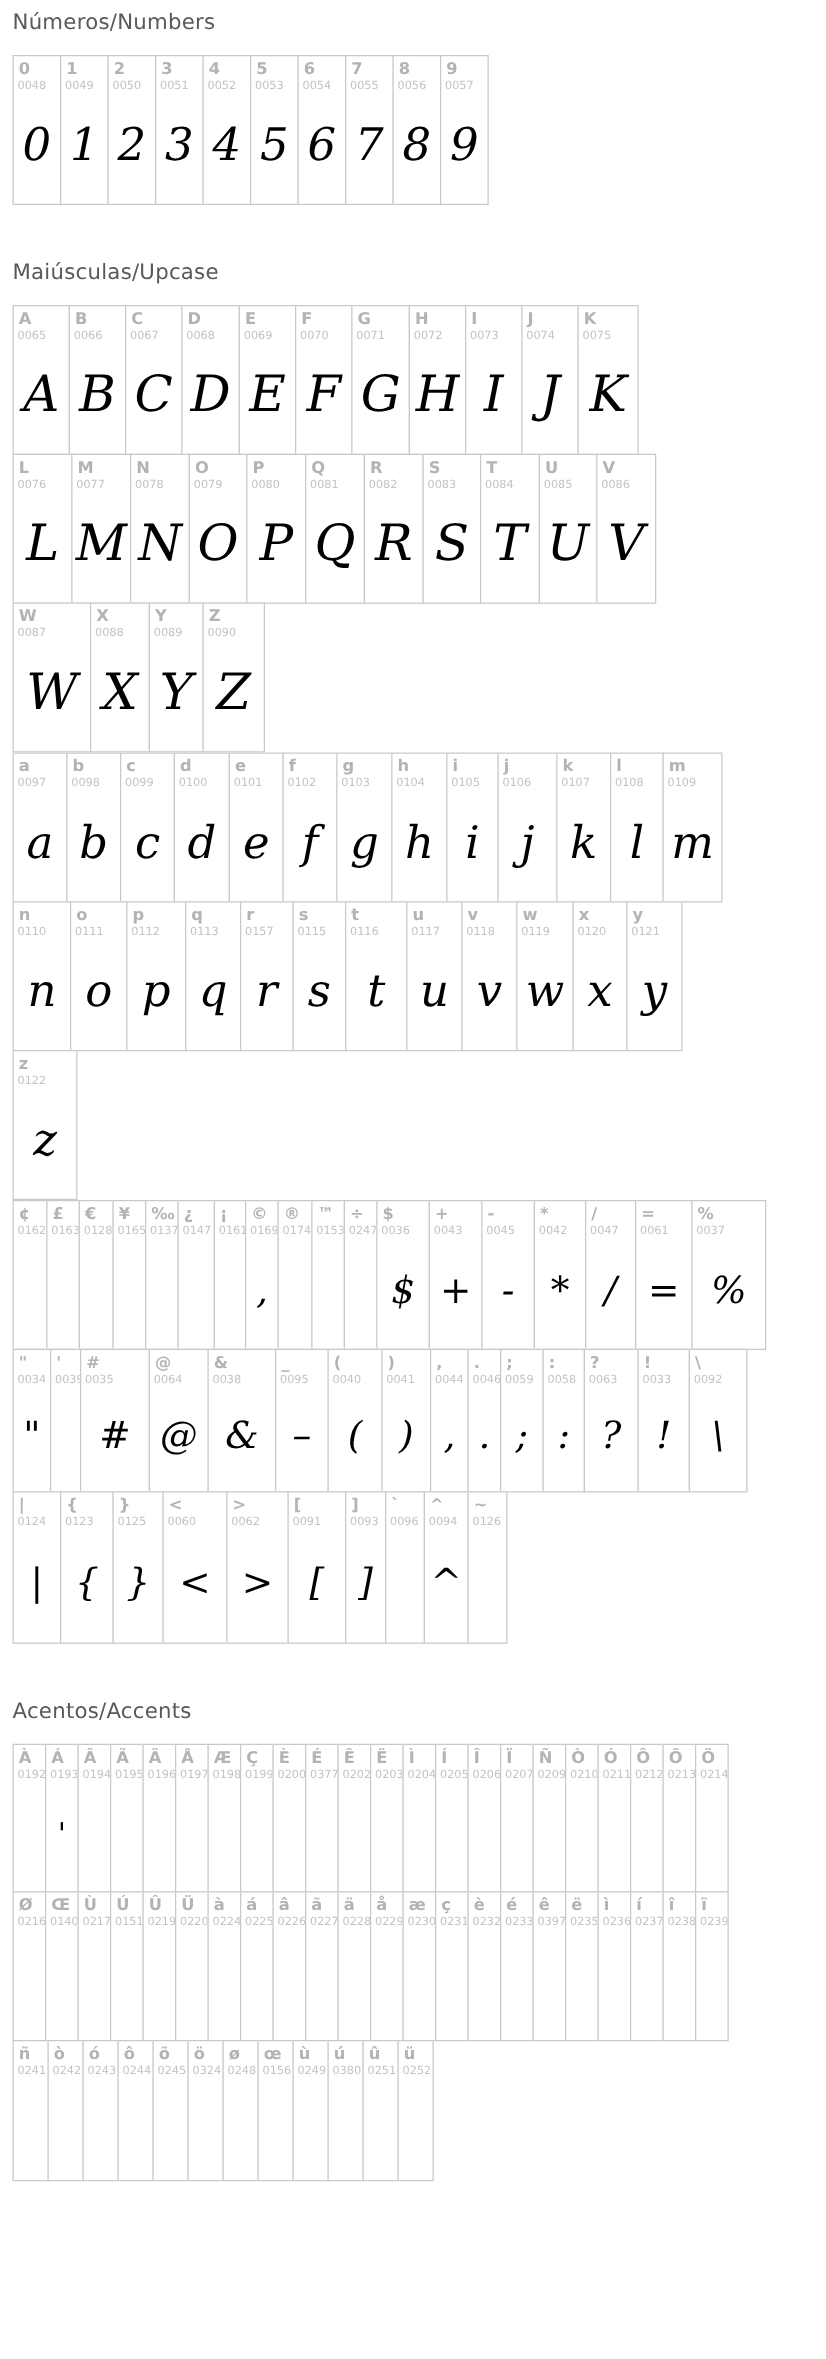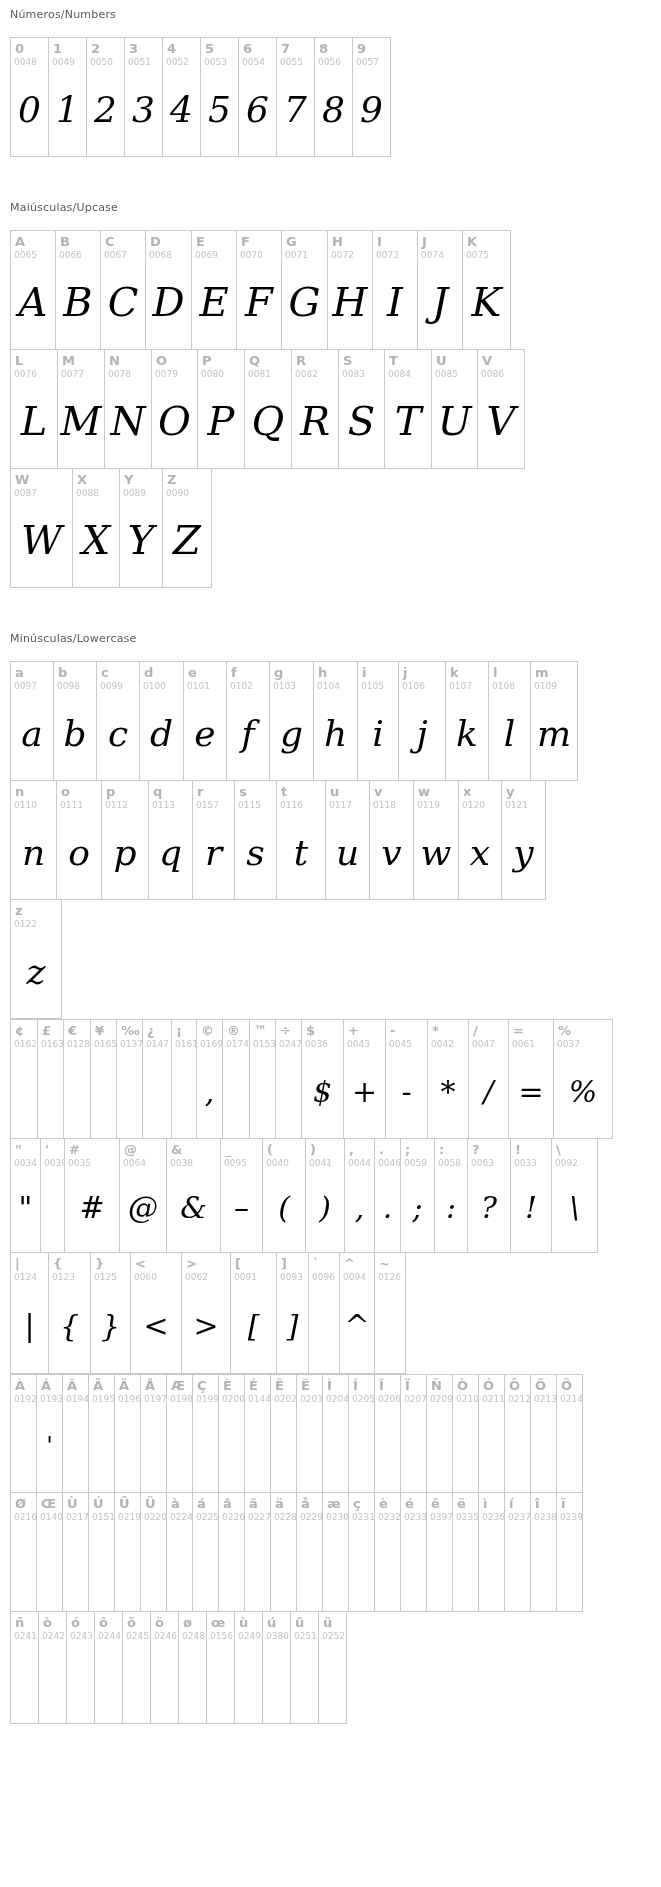--- a/index.html
+++ b/index.html
@@ -1,18 +1,18 @@
 <!DOCTYPE html>
 <html><head>
 <meta charset="utf-8">
 <style>
   html,body{margin:0;padding:0;background:#fff}
   body{width:661px;height:1887px;overflow:hidden;font-family:"Liberation Sans",sans-serif}
   #font-map{padding:8px 0 0 10px}
-  h2{font-size:11px;font-weight:400;color:#58595b;margin:44px 0 16px 0;letter-spacing:.2px;
+  h2{font-size:17px;font-weight:400;color:#58595b;margin:44px 0 16px 0;letter-spacing:.2px;
      font-family:"DejaVu Sans",sans-serif}
   section:first-child h2{margin-top:0}
   .row{display:flex;align-items:stretch}
   .row + .row{margin-top:-1px}
   .cell{box-sizing:border-box;border:1px solid #c9c9c9;position:relative;flex:0 0 auto;background:#fff}
   .cell + .cell{margin-left:-1px}
   .ch{font-weight:700;font-size:13px;line-height:15px;color:#b3b3b3;padding:3px 0 0 4px;
       font-family:"DejaVu Sans",sans-serif;overflow:hidden;white-space:nowrap}
   .code{font-size:9px;line-height:11px;color:#c3c3c3;padding:1px 0 0 3px;
         font-family:"DejaVu Sans",sans-serif;overflow:hidden;white-space:nowrap}
@@ -217,21 +217,20 @@
           <div class="glyph">Y</div>
         </div>
         <div class="cell" style="width: 50px;">
           <div class="ch">Z</div>
           <div class="code">0090</div>
           <div class="glyph">Z</div>
         </div>
       </div>
     </section>
     <section class="sec sec-lowercase">
-      <h2>Minúsculas/Lowercase</h2>
       <div class="row" style="height: 120px;">
         <div class="cell" style="width: 44px;">
           <div class="ch">a</div>
           <div class="code">0097</div>
           <div class="glyph">a</div>
         </div>
         <div class="cell" style="width: 44px;">
           <div class="ch">b</div>
           <div class="code">0098</div>
           <div class="glyph">b</div>
@@ -579,20 +578,21 @@
           <div class="glyph">^</div>
         </div>
         <div class="cell" style="width: 32px;">
           <div class="ch">~</div>
           <div class="code">0126</div>
           <div class="glyph"></div>
         </div>
       </div>
     </section>
     <section class="sec sec-accents">
+      <h2>Acentos/Accents</h2>
       <div class="row" style="height: 119px;">
         <div class="cell" style="width: 27px;">
           <div class="ch">À</div>
           <div class="code">0192</div>
           <div class="glyph"></div>
         </div>
         <div class="cell" style="width: 27px;">
           <div class="ch">Á</div>
           <div class="code">0193</div>
           <div class="glyph">'</div>
@@ -627,21 +627,21 @@
           <div class="code">0199</div>
           <div class="glyph"></div>
         </div>
         <div class="cell" style="width: 27px;">
           <div class="ch">È</div>
           <div class="code">0200</div>
           <div class="glyph"></div>
         </div>
         <div class="cell" style="width: 27px;">
           <div class="ch">É</div>
-          <div class="code">0144</div>
+          <div class="code">0377</div>
           <div class="glyph"></div>
         </div>
         <div class="cell" style="width: 27px;">
           <div class="ch">Ê</div>
           <div class="code">0202</div>
           <div class="glyph"></div>
         </div>
         <div class="cell" style="width: 27px;">
           <div class="ch">Ë</div>
           <div class="code">0203</div>
@@ -831,21 +831,21 @@
           <div class="code">0244</div>
           <div class="glyph"></div>
         </div>
         <div class="cell" style="width: 29px;">
           <div class="ch">õ</div>
           <div class="code">0245</div>
           <div class="glyph"></div>
         </div>
         <div class="cell" style="width: 29px;">
           <div class="ch">ö</div>
-          <div class="code">0246</div>
+          <div class="code">0324</div>
           <div class="glyph"></div>
         </div>
         <div class="cell" style="width: 29px;">
           <div class="ch">ø</div>
           <div class="code">0248</div>
           <div class="glyph"></div>
         </div>
         <div class="cell" style="width: 29px;">
           <div class="ch">œ</div>
           <div class="code">0156</div>

